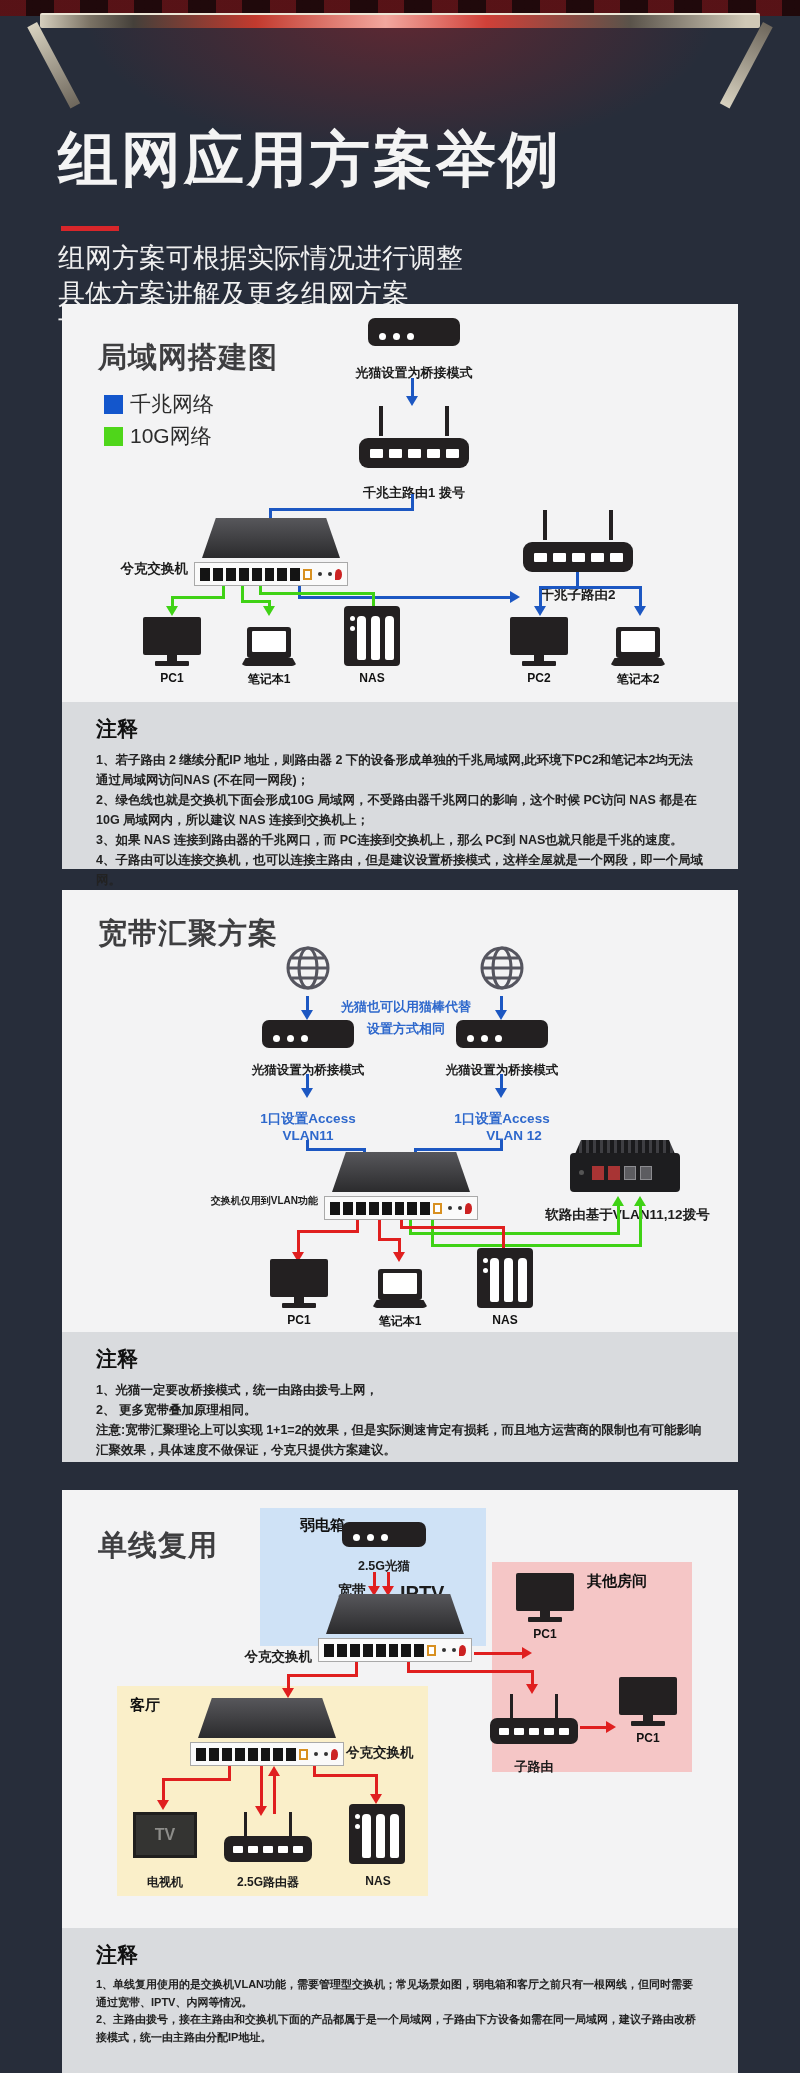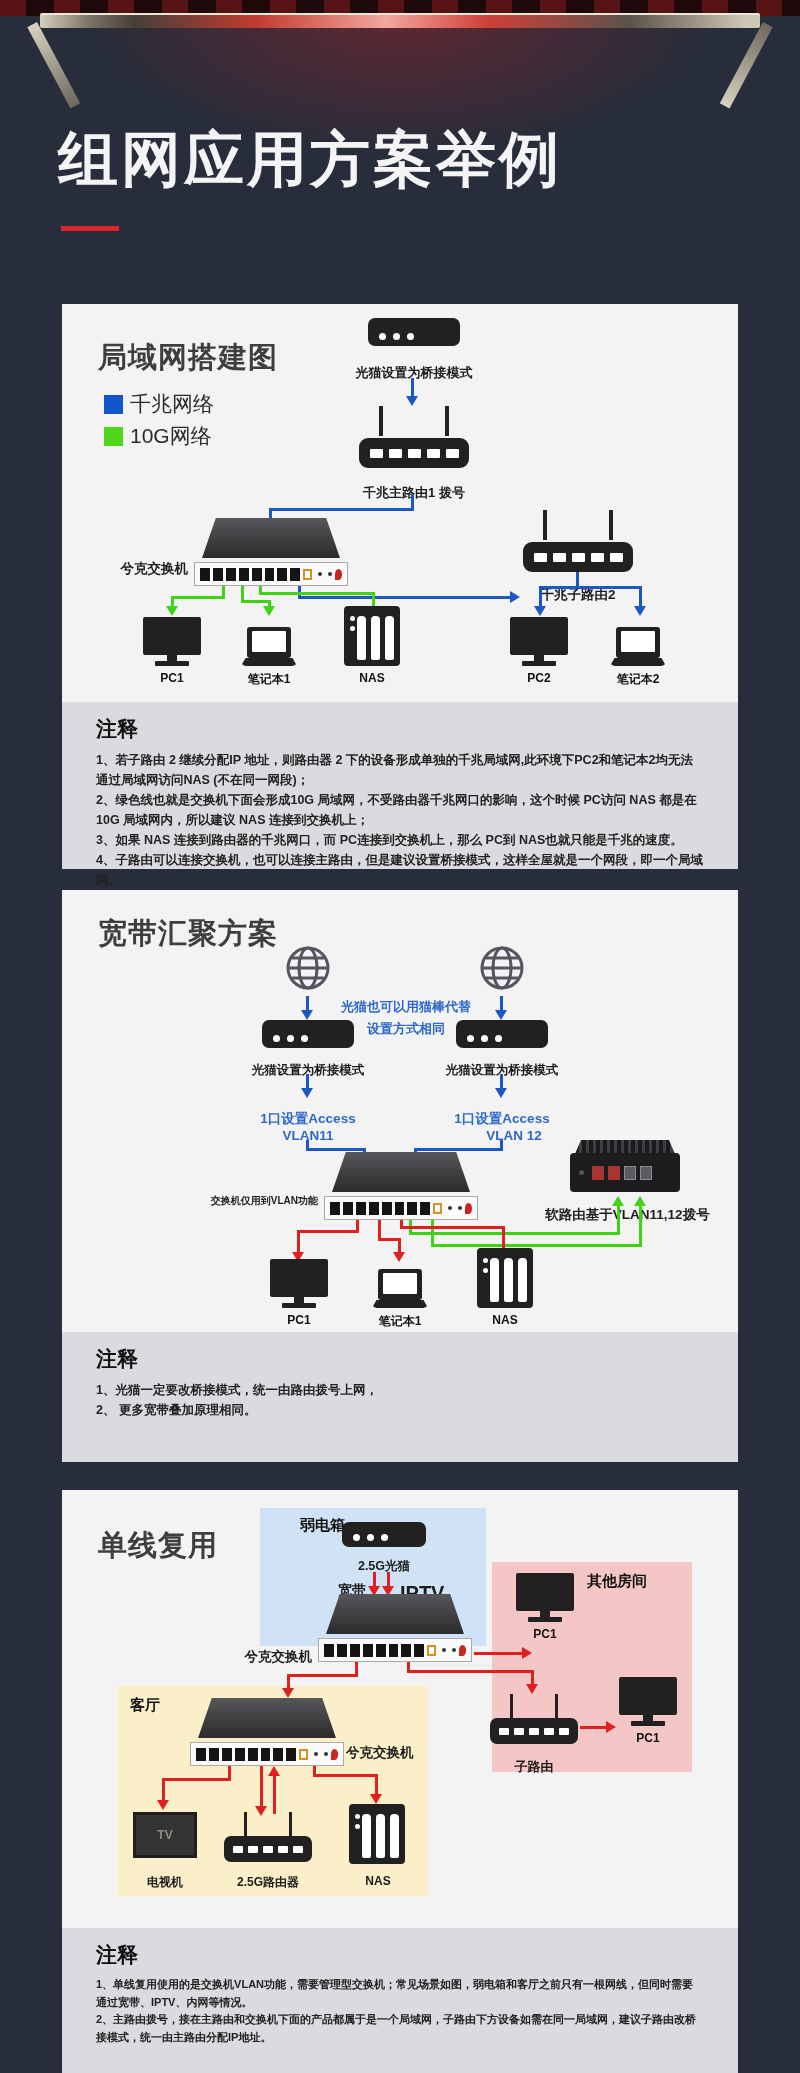--- a/index.html
+++ b/index.html
@@ -80,21 +80,21 @@
   .softrouter{position:absolute;width:110px;height:52px;}
   .sr-fins{position:absolute;top:0;left:5px;right:5px;height:14px;
     background:repeating-linear-gradient(90deg,#1a1a1c 0 4px,#3e3e42 4px 7px);clip-path:polygon(6% 0,94% 0,100% 100%,0 100%);}
   .sr-body{position:absolute;top:13px;left:0;right:0;bottom:0;background:#1d1d1f;border-radius:4px;
     display:flex;align-items:center;gap:4px;padding:0 9px;box-sizing:border-box;}
   .sr-dot{width:5px;height:5px;border-radius:50%;background:#555;margin-right:4px;}
   .sr-usb{width:12px;height:14px;} .sr-usb.red{background:#a83434;} .sr-usb.gry{background:#5c5c60;border:1px solid #8c8c90;box-sizing:border-box;}
   .globe{position:absolute;}
   .tvset{position:absolute;width:64px;height:46px;background:#343432;border:3px solid #201f1e;
     display:flex;align-items:center;justify-content:center;box-sizing:border-box;}
-  .tvset span{color:#8d8d8a;font-weight:bold;font-size:12px;}
+  .tvset span{color:#8d8d8a;font-weight:bold;font-size:16px;}
   
   .zone{position:absolute;} .zone.blue{background:#cfe2f6;} .zone.pink{background:#f5c6c6;} .zone.yellow{background:#faefc9;}
   .zone-lbl{position:absolute;font-size:15px;font-weight:bold;color:#111;}
   
   .dev{position:absolute;width:96px;display:flex;flex-direction:column;align-items:center;}
   .dev .ico{height:50px;display:flex;align-items:flex-end;}
   .dev .dlbl{margin-top:5px;font-size:12px;font-weight:bold;color:#111;text-align:center;}
   .dev.compact .ico{height:46px;}
 </style>
 </head>
@@ -102,20 +102,25 @@
 
 <div class="page">
 
   <div class="top-texture"></div>
   <div class="top-glow"></div>
   <div class="leg l"></div>
   <div class="leg r"></div>
   <div class="top-bar"></div>
   <div class="hdr-title">组网应用方案举例</div>
   <div class="hdr-dash"></div>
+  <div class="hdr-sub">
+    <div>组网方案可根据实际情况进行调整</div>
+    <div>具体方案讲解及更多组网方案</div>
+    <div>可联系客服咨询</div>
+  </div>
 
   <div class="panel" style="top:304px;height:565px;">
     <div class="p-title" style="left:36px;top:34px;">局域网搭建图</div>
     <div class="leg-row" style="left:42px;top:86px;">
       <span class="leg-sq" style="background:#1356cc;"></span>
       <span class="leg-txt">千兆网络</span>
     </div>
     <div class="leg-row" style="left:42px;top:118px;">
       <span class="leg-sq" style="background:#4fd61a;"></span>
       <span class="leg-txt">10G网络</span>
@@ -405,20 +410,21 @@
             <span class="slot"></span>
           </div>
         </div>
       <div class="dlbl">NAS</div>
     </div>
 
     <div class="notes" style="top:442px;">
       <h4>注释</h4>
       <p>1、光猫一定要改桥接模式，统一由路由拨号上网，</p>
       <p>2、 更多宽带叠加原理相同。</p>
+      <p>注意:宽带汇聚理论上可以实现 1+1=2的效果，但是实际测速肯定有损耗，而且地方运营商的限制也有可能影响汇聚效果，具体速度不做保证，兮克只提供方案建议。</p>
     </div>
   </div>
 
   <div class="panel" style="top:1490px;height:648px;">
     <div class="p-title" style="left:36px;top:36px;">单线复用</div>
 
     <div class="zone blue" style="left:198px;top:18px;width:226px;height:138px;"></div>
     <div class="zone pink" style="left:430px;top:72px;width:200px;height:210px;"></div>
     <div class="zone yellow" style="left:55px;top:196px;width:311px;height:210px;"></div>
 

